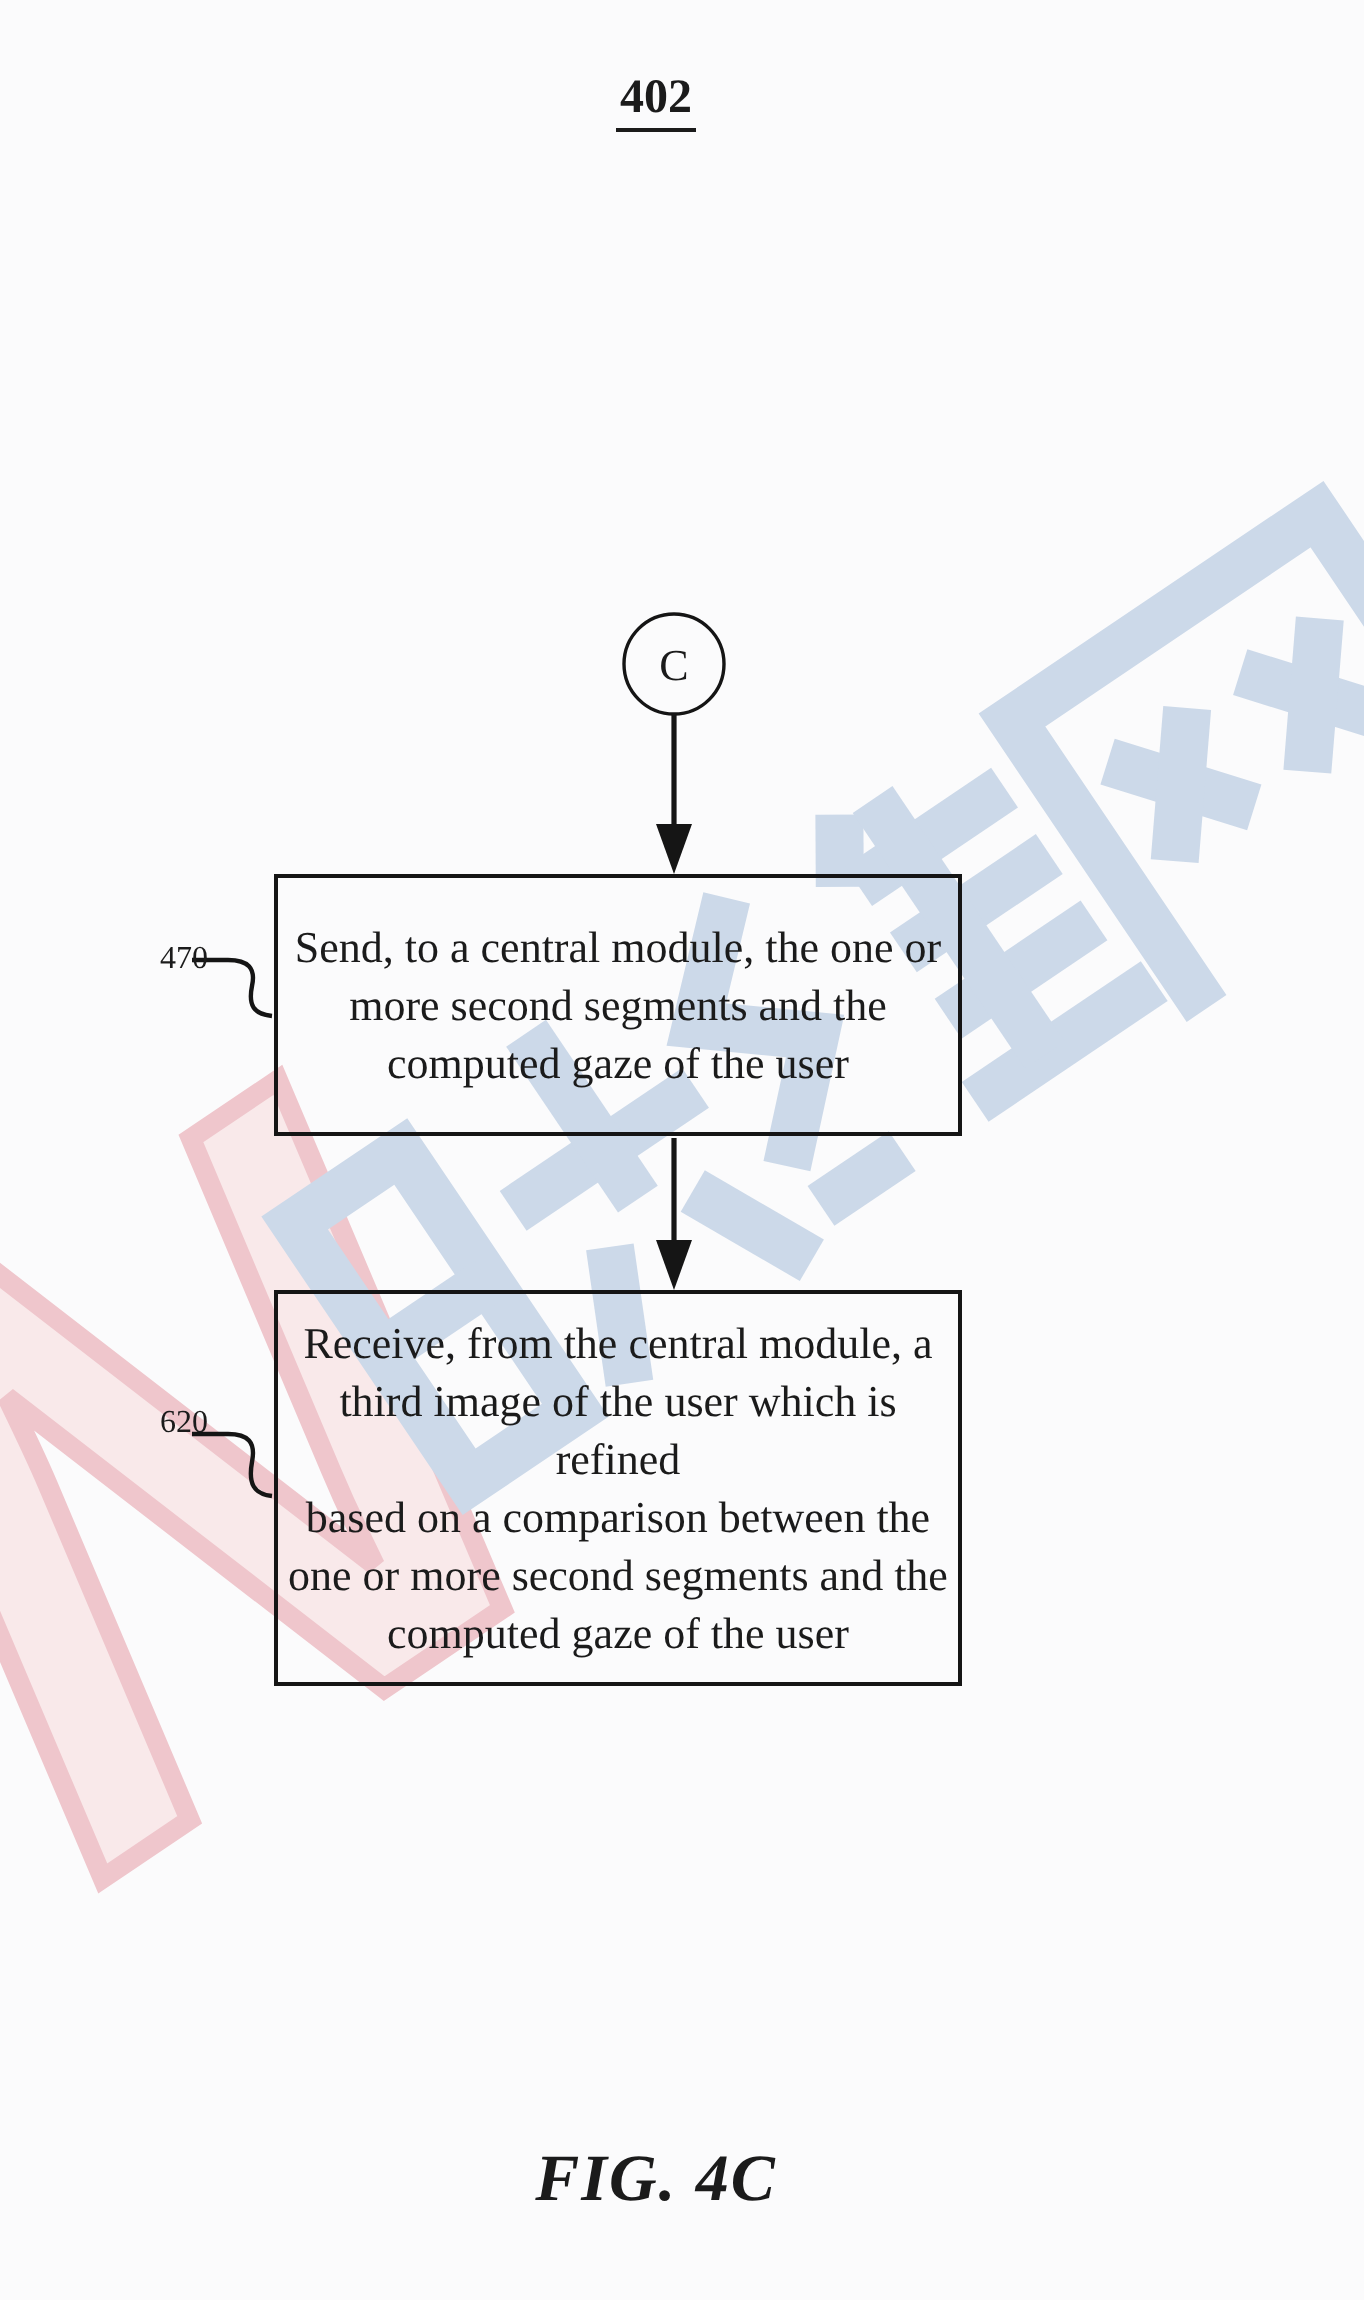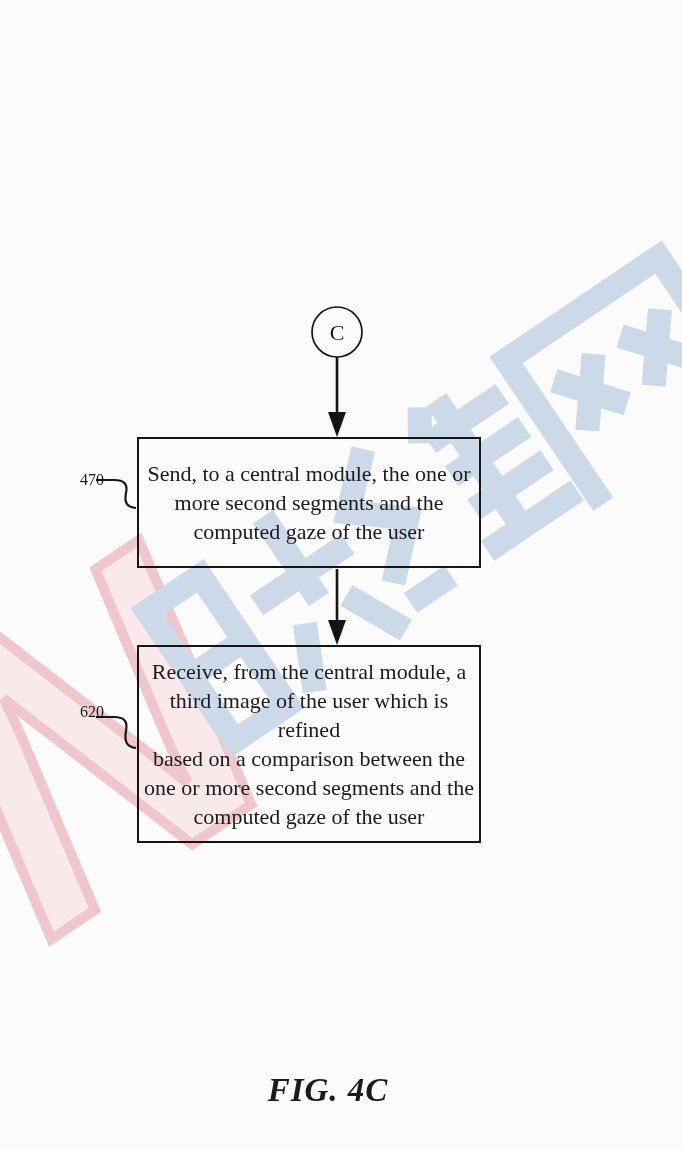--- a/index.html
+++ b/index.html
@@ -84,20 +84,23 @@
       <g fill="none" stroke-width="24" transform="translate(690 575)" stroke="#ccd9e9">
         <path d="M -92 88 L -92 -86 L 92 -86 L 92 88"></path>
         <line x1="-64" y1="-42" x2="-16" y2="18"></line>
         <line x1="-16" y1="-42" x2="-64" y2="18"></line>
         <line x1="16" y1="-42" x2="64" y2="18"></line>
         <line x1="64" y1="-42" x2="16" y2="18"></line>
       </g>
     </g>
   </svg>
 
+  <div class="fig-ref">
+    <span>402</span>
+  </div>
 
   <svg class="layer" width="682" height="1150" viewBox="0 0 682 1150">
     <circle cx="337" cy="332" r="25" fill="none" stroke="#151515" stroke-width="1.7"></circle>
     <text x="337" y="340" text-anchor="middle" font-family="Liberation Serif, serif" font-size="22" fill="#1b1b1b">C</text>
     <line x1="337" y1="357" x2="337" y2="414" stroke="#151515" stroke-width="2.6"></line>
     <polygon points="337,437 328,412 346,412" fill="#151515"></polygon>
     <line x1="337" y1="569" x2="337" y2="622" stroke="#151515" stroke-width="2.6"></line>
     <polygon points="337,645 328,620 346,620" fill="#151515"></polygon>
     <path d="M 96 480 L 114 480 C 124 480 128 484 126 493 C 124 503 127 507 136 508" fill="none" stroke="#151515" stroke-width="2.2"></path>
     <path d="M 96 717 L 114 717 C 124 717 128 721 126 731 C 124 742 127 747 136 748" fill="none" stroke="#151515" stroke-width="2.2"></path>

